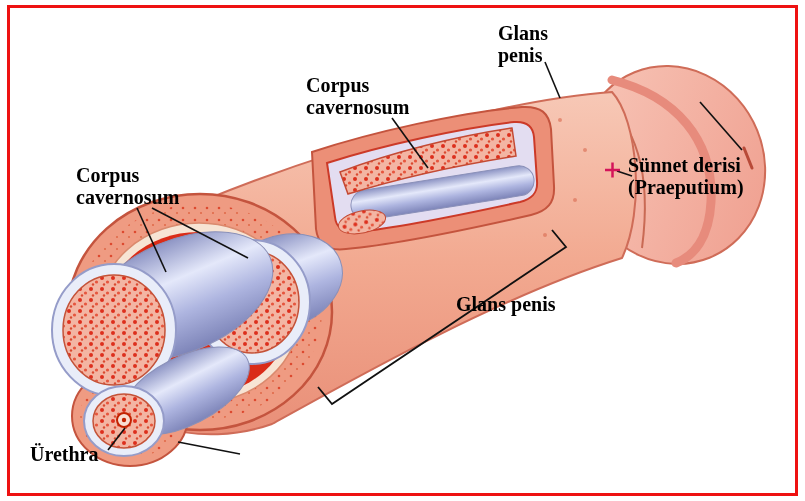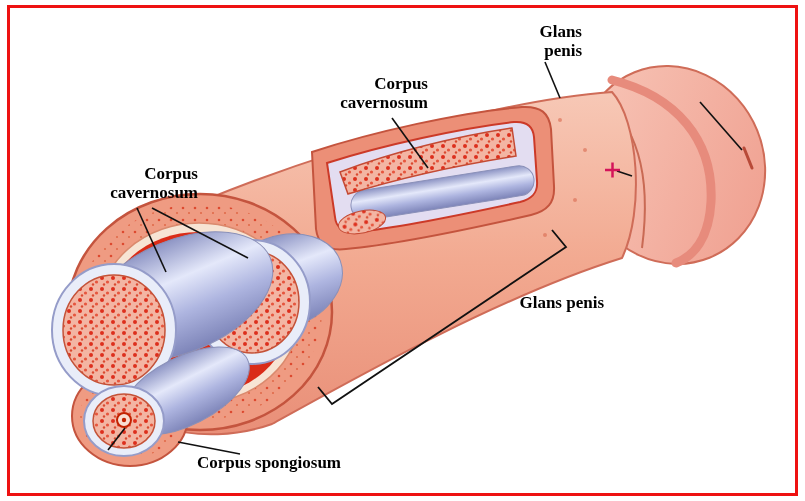--- a/index.html
+++ b/index.html
@@ -1,22 +1,22 @@
 <!DOCTYPE html>
 <html style="--frame-red: #ee1111; --skin-pink: #f2a990; --tissue-red: #da2c18; --tube-blue: #aeb5e0; --marker-crimson: #d4145a; --label-black: #000000;"><head>
 <meta charset="utf-8">
 <style>
   html,body{margin:0;padding:0;background:#ffffff;}
   .stage{position:relative;width:805px;height:501px;background:#ffffff;overflow:hidden;
          font-family:"Liberation Serif",serif;}
   .frame{position:absolute;left:7px;top:5px;right:7px;bottom:5px;
          border:3px solid var(--frame-red,#ee1111);pointer-events:none;z-index:5;}
   svg.illustration{position:absolute;left:0;top:0;z-index:1;}
-  .label{position:absolute;z-index:3;font-weight:700;font-size:17px;line-height:1.12;
-         color:var(--label-black,#000);text-align:right;white-space:pre-line;}
+  .label{position:absolute;z-index:3;font-weight:700;font-size:20px;line-height:1.12;
+         color:var(--label-black,#000);text-align:left;white-space:pre-line;}
   .lbl-glans{left:498px;top:22px;width:84px;}
   .lbl-ostium{left:598px;top:58px;width:190px;}
   .lbl-cc-top{left:306px;top:74px;width:122px;}
   .lbl-cc-left{left:76px;top:164px;width:122px;}
   .lbl-praeputium{left:628px;top:154px;width:162px;}
   .lbl-corpus-penis{left:456px;top:293px;width:148px;}
   .lbl-urethra{left:30px;top:443px;width:86px;}
   .lbl-spongiosum{left:136px;top:453px;width:205px;}
 </style>
 </head>
@@ -137,19 +137,21 @@
   <div class="label lbl-glans">Glans
 penis</div>
 
 
   <div class="label lbl-cc-top">Corpus
 cavernosum</div>
 
   <div class="label lbl-cc-left">Corpus
 cavernosum</div>
 
+  <div class="label lbl-praeputium">Sünnet derisi
+(Praeputium)</div>
 
   <div class="label lbl-corpus-penis">Glans penis</div>
 
+  <div class="label lbl-urethra">Ürethra</div>
 
-  <div class="label lbl-spongiosum">Corpus spongiosum</div>
 
 </div>
 
 </body></html>

